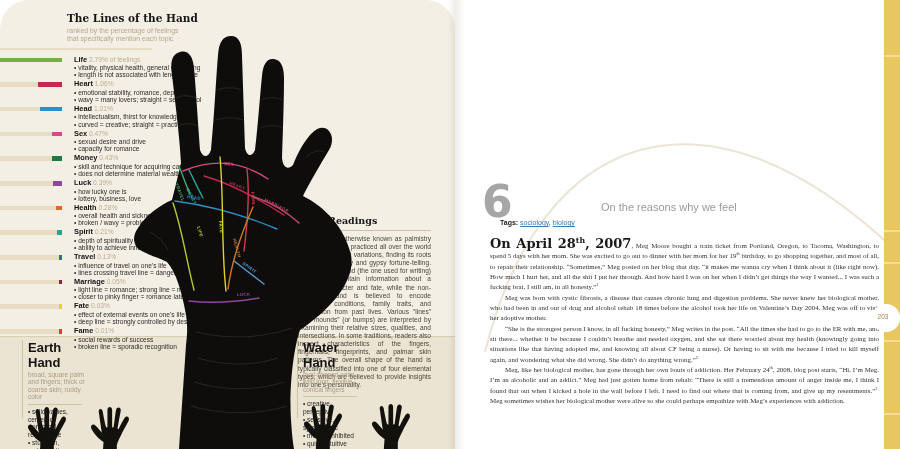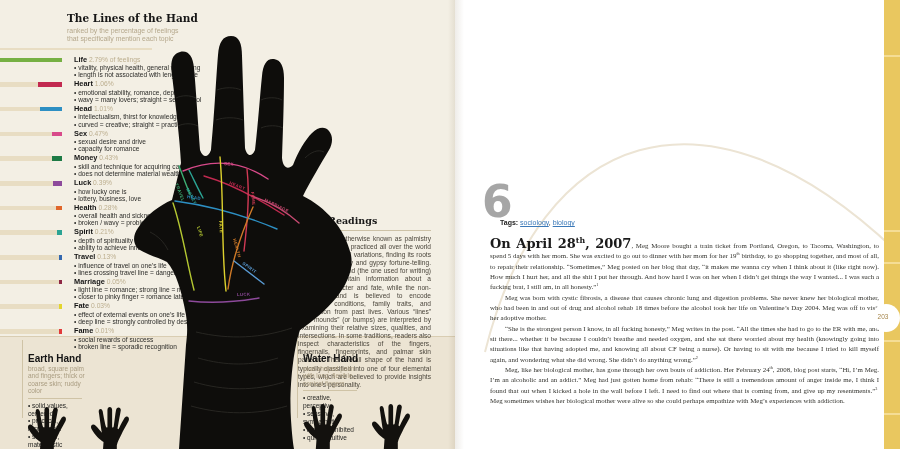--- a/index.html
+++ b/index.html
@@ -1,21 +1,21 @@
 <!DOCTYPE html>
 <html><head>
 <meta charset="utf-8">
 <style>
   html,body{margin:0;padding:0;}
   #stage{position:relative;width:900px;height:449px;overflow:hidden;background:#fff;
          font-family:"Liberation Sans",sans-serif;-webkit-font-smoothing:antialiased;}
   #stage *{box-sizing:border-box;}
 
   
-  #left-page{position:absolute;left:0;top:0;width:455px;height:449px;background:#f3efe4;}
+  #left-page{position:absolute;left:0;top:0;width:455px;height:449px;background:#f3efe4;border-radius:29px;}
   #bottom-strip{position:absolute;left:0;top:336px;width:455px;height:113px;
                 background:#ece4d3;border-top:1px solid #d9cdb2;}
 
   #legend{position:absolute;left:0;top:12px;width:215px;z-index:2;}
   #legend-title{margin:0 0 3px 67px;font:bold 10.5px "DejaVu Serif",serif;color:#161616;}
   #legend-sub{margin:0 0 4px 67px;width:118px;font-size:6.9px;line-height:8.3px;color:#b5a88c;}
   #legend-rule{margin:0 0 6px 0;width:152px;height:2px;background:#e8ddc3;}
   .leg-item{position:relative;margin-bottom:2px;min-height:22px;}
   .leg-bar{position:absolute;left:0;top:2px;width:62px;height:4.5px;background:#e8ddc3;}
   .leg-seg{position:absolute;right:0;top:0;height:100%;}
@@ -26,21 +26,21 @@
 
   
   #palm-box{position:absolute;left:298px;top:215px;width:133px;z-index:2;}
   #palm-box h3{margin:0 0 4px 0;font:bold 9.5px "DejaVu Serif",serif;color:#181818;
                border-bottom:1px solid #cdc2a7;padding-bottom:4px;}
   #palm-body{font-size:6.6px;line-height:8.1px;color:#4b463c;text-align:justify;}
 
   
   .ht-col{position:absolute;top:340px;width:64px;height:78px;border-left:1px solid #cfc3a6;
           padding-left:5px;z-index:2;}
-  .ht-col h4{margin:13px 0 1px 0;font-size:10px;color:#141414;}
+  .ht-col h4{margin:0 0 1px 0;font-size:13px;color:#141414;}
   .ht-desc{font-size:6.5px;line-height:7.4px;color:#a99c80;}
   .ht-rule{margin:3px 0 3px 0;width:54px;height:1px;background:#cfc3a6;}
   .ht-ul{margin:0;padding:0;list-style:none;font-size:6.5px;line-height:7.9px;color:#1f1f1d;}
   #htcol-0{left:22px;} #htcol-1{left:84px;} #htcol-2{left:297px;} #htcol-3{left:367px;}
 
   .mini-hand{position:absolute;z-index:2;}
   #mini-0{left:18px;top:403px;} #mini-1{left:81px;top:403px;}
   #mini-2{left:296px;top:400px;} #mini-3{left:364px;top:400px;}
 
   #hand-svg{position:absolute;left:0;top:0;z-index:3;}
@@ -330,20 +330,21 @@
         </g>
     </svg>
   </div>
 
   <div id="right-page">
     <svg id="arc-svg" width="445" height="449" viewBox="0 0 445 449">
       <path d="M30,352 C85,130 250,70 440,250" fill="none" stroke="#ece4d4" stroke-width="2"></path>
     </svg>
 
     <div id="ch-num">6</div>
+    <div id="ch-sub">On the reasons why we feel</div>
 
     <div id="tags-line">
       <b>Tags:</b>
        <span id="tags-links"><span class="tag-link">sociology</span>, <span class="tag-link">biology</span></span>
     </div>
 
     <div id="body-text">
         <p><b>On April 28</b><b><sup>th</sup></b><b>, 2007</b>, Meg Moore bought a train ticket from Portland, Oregon, to Tacoma, Washington, to spend 5 days with her mom. She was excited to go out to dinner with her mom for her 19<sup>th</sup> birthday, to go shopping together, and most of all, to repair their relationship. “Sometimes,” Meg posted on her blog that day, “it makes me wanna cry when I think about it (like right now). How much I hurt her, and all the shit I put her through. And how hard I was on her when I didn’t get things the way I wanted... I was such a fucking brat, I still am, in all honesty.”<sup>1</sup></p>
         <p class="ind">Meg was born with cystic fibrosis, a disease that causes chronic lung and digestion problems. She never knew her biological mother, who had been in and out of drug and alcohol rehab 18 times before the alcohol took her life on Valentine’s Day 2004. Meg was off to visit her adoptive mother.</p>
         <p class="ind">“She is the strongest person I know, in all fucking honesty,” Meg writes in the post. “All the times she had to go to the ER with me, and sit there... whether it be because I couldn’t breathe and needed oxygen, and she sat there worried about my health (knowingly going into situations like that having adopted me, and knowing all about CF being a nurse). Or having to sit with me because I tried to kill myself again, and wondering what she did wrong. She didn’t do anything wrong.”<sup>2</sup></p>

